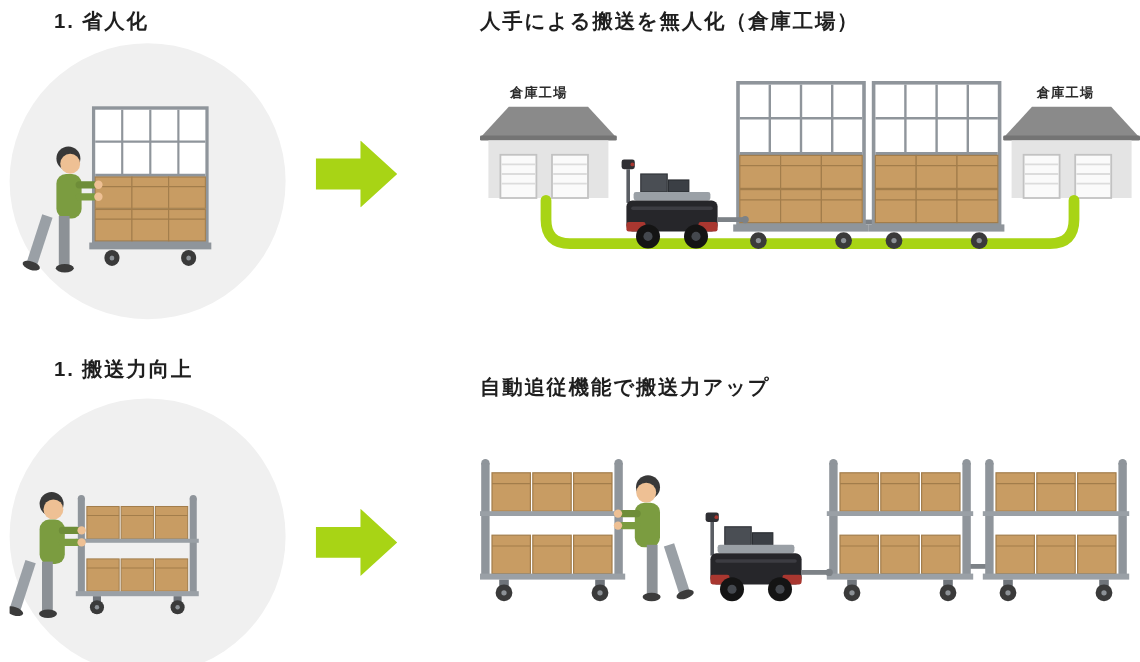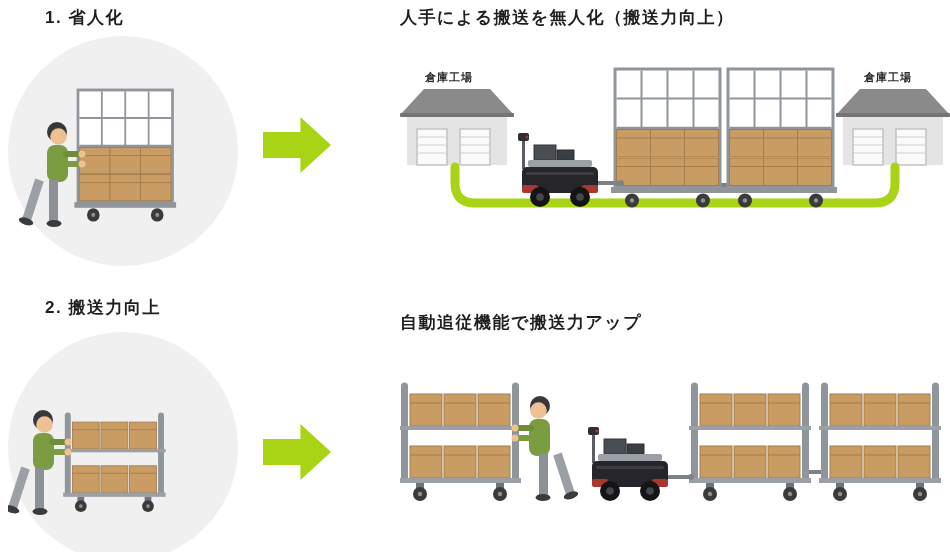--- a/index.html
+++ b/index.html
@@ -155,38 +155,38 @@
 
     <div class="circle" style="left:8px;top:36px">
       <svg viewBox="0 0 230 230" width="230" height="230">
         <use href="#tall-cart" transform="translate(70,54) scale(0.9,0.95)"></use>
         <use href="#worker-right"></use>
       </svg>
     </div>
 
     <div class="arrow" style="left:263px;top:117px"></div>
 
-    <h2 class="section-title" style="left:400px;top:6px">人手による搬送を無人化（搬送力向上）</h2>
+    <h2 class="section-title" style="left:400px;top:6px">人手による搬送を無人化（倉庫工場）</h2>
 
     <svg class="scene" style="left:400px;top:55px" width="550" height="175" viewBox="0 0 550 175">
       <text x="25" y="26" class="wh-label">倉庫工場</text>
       <text x="464" y="26" class="wh-label">倉庫工場</text>
       <use href="#warehouse" x="0" y="0"></use>
       <use href="#warehouse" x="436" y="0"></use>
       <path d="M 55 112 L 55 128 Q 55 148 75 148 L 475 148 Q 495 148 495 128 L 495 112" fill="none" stroke="var(--accent-green,#a8d415)" stroke-width="9" stroke-linecap="round"></path>
       <rect x="318" y="128" width="12" height="4" fill="#7d8287"></rect>
       <use href="#tall-cart" x="215" y="14"></use>
       <use href="#tall-cart" x="328" y="14"></use>
       <use href="#agv" x="118" y="78"></use>
     </svg>
   </section>
 
   
   <section style="display:contents">
-    <h2 class="section-title" style="left:45px;top:296px">2. 搬送力向上</h2>
+    <h2 class="section-title" style="left:45px;top:296px">1. 搬送力向上</h2>
 
     <div class="circle" style="left:8px;top:332px">
       <svg viewBox="0 0 230 230" width="230" height="230">
         <use href="#shelf-cart" transform="translate(56,80) scale(0.84)"></use>
         <use href="#worker-right" transform="translate(-14,-8)"></use>
       </svg>
     </div>
 
     <div class="arrow" style="left:263px;top:424px"></div>
 

